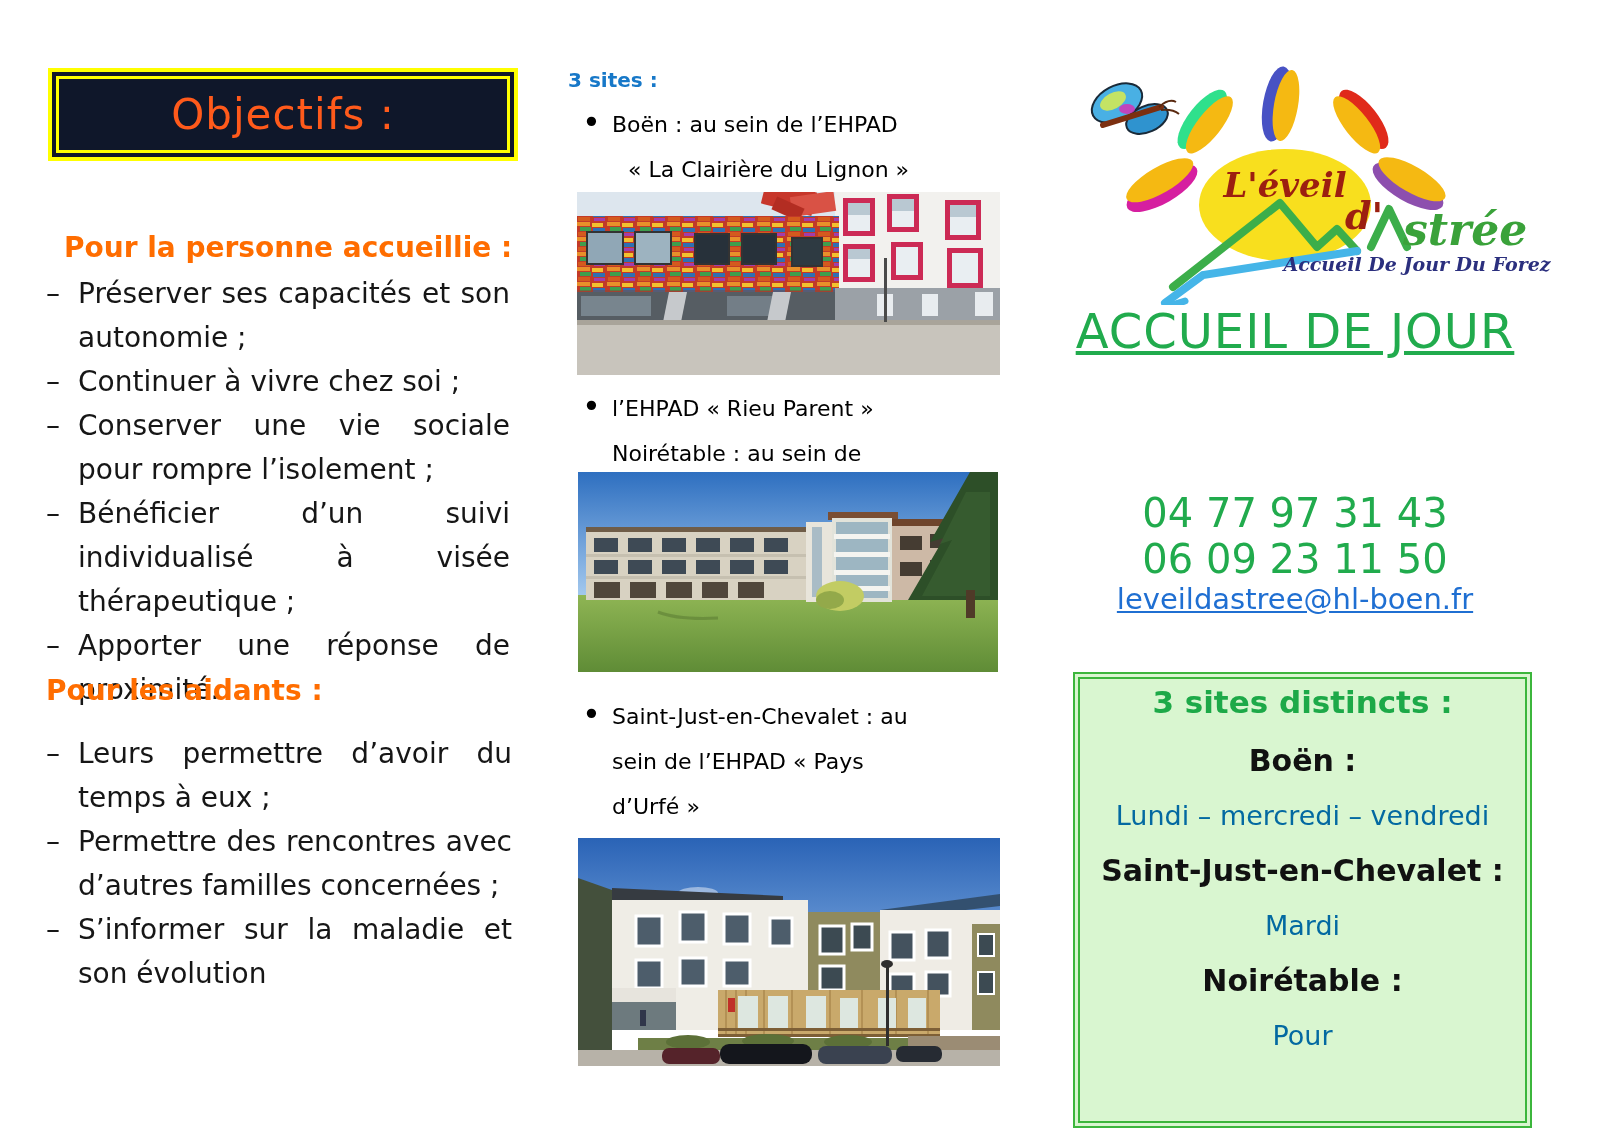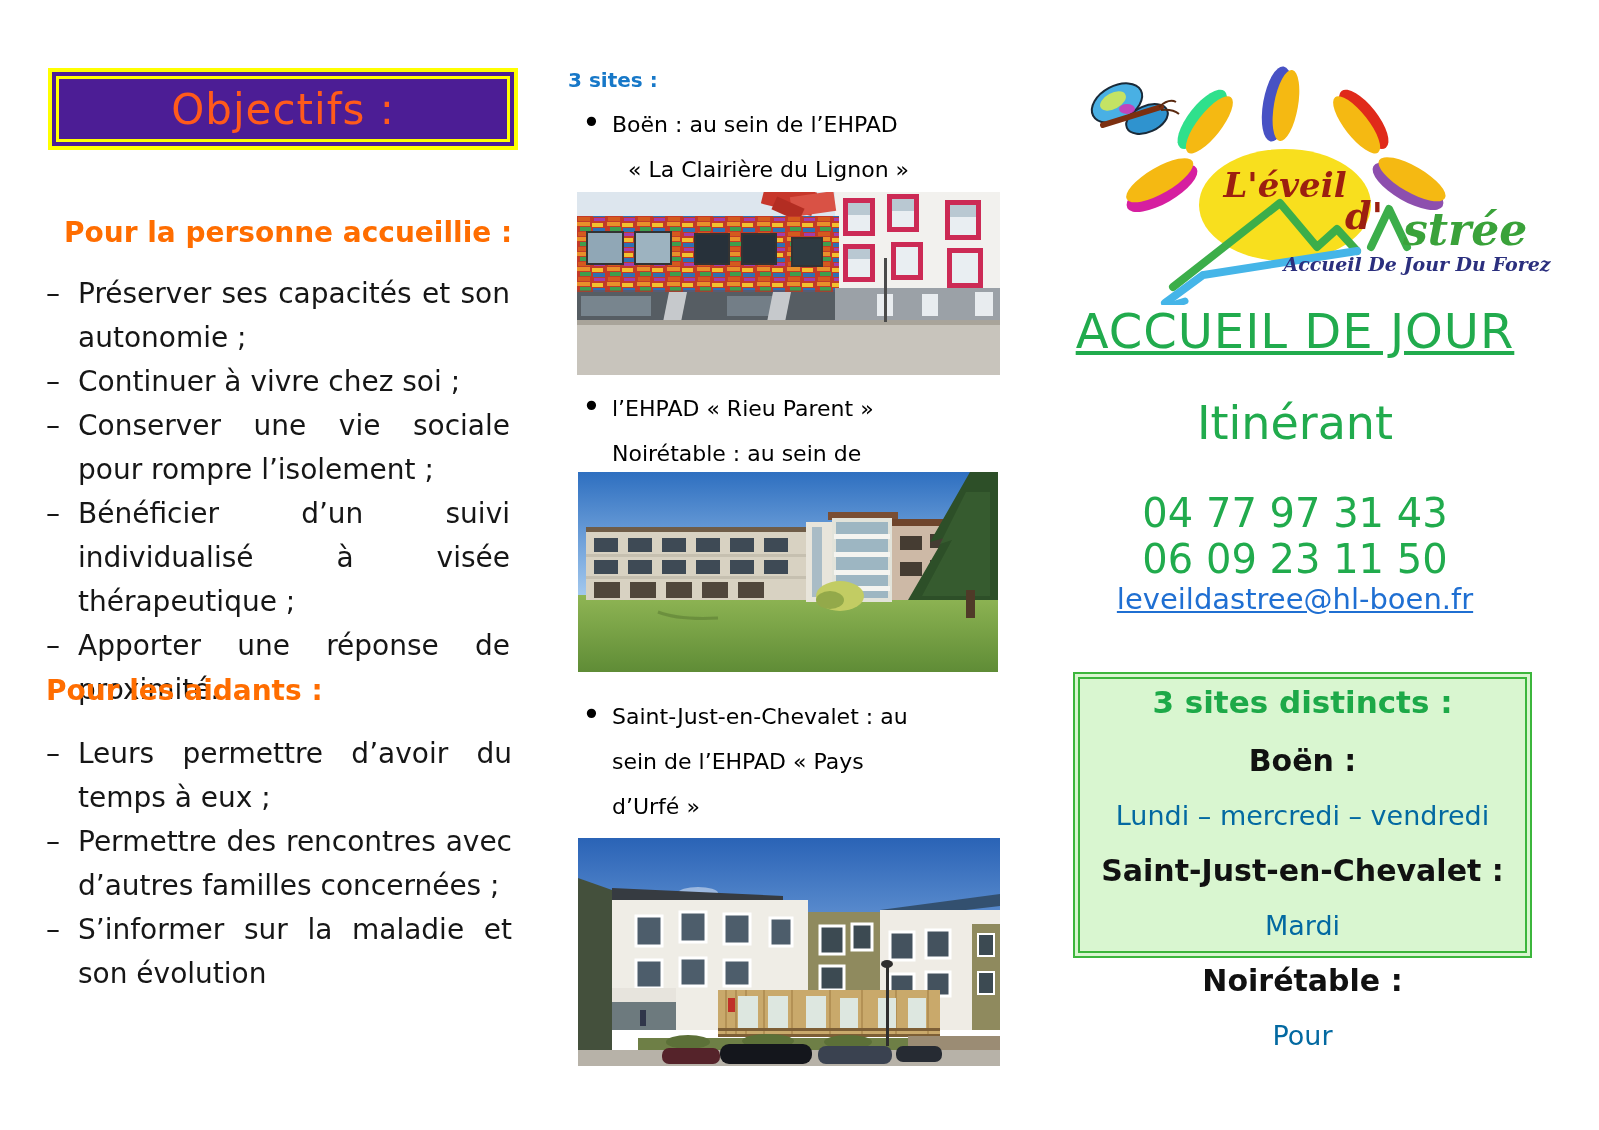--- a/index.html
+++ b/index.html
@@ -3,35 +3,35 @@
 <meta charset="utf-8">
 <style>
   html,body { margin:0; padding:0; background:#ffffff; }
   .page {
     position:relative; width:1599px; height:1130px; background:#ffffff;
     font-family:"DejaVu Sans", "Liberation Sans", sans-serif; color:#111;
     overflow:hidden;
   }
   
   .objectifs-box {
-    position:absolute; left:48px; top:68px; width:470px; height:82px;
-    background:#4c1d95; border:4px solid #ffff00; box-sizing:border-box;
+    position:absolute; left:48px; top:68px; width:470px; height:93px;
+    background:#0f172a; border:4px solid #ffff00; box-sizing:border-box;
     display:flex; align-items:center; justify-content:center;
   }
   .objectifs-inner {
     width:calc(100% - 8px); height:calc(100% - 8px);
     border:3px solid #ffff00; box-sizing:border-box;
     display:flex; align-items:center; justify-content:center;
   }
   .objectifs-title { color:#ff5a1b; font-size:42px; letter-spacing:1px; }
 
   .section-heading {
     position:absolute; margin:0; color:#ff6d00; font-size:28px; font-weight:bold;
   }
-  .heading-1 { left:64px; top:216px; }
+  .heading-1 { left:64px; top:231px; }
   .heading-2 { left:46px; top:674px; }
 
   ul.dash-list {
     position:absolute; margin:0; padding:0; list-style:none;
     font-size:28px; line-height:44px; color:#161616;
   }
   .list-1 { left:46px; top:272px; width:464px; }
   .list-2 { left:46px; top:732px; width:466px; }
   ul.dash-list li { position:relative; padding-left:32px; text-align:justify; }
   ul.dash-list li::before { content:"\2013"; position:absolute; left:0; top:0; color:#161616; }
@@ -58,21 +58,21 @@
   .logo-svg { position:absolute; left:1055px; top:55px; width:500px; height:250px; }
   .right-center { position:absolute; left:1045px; width:500px; text-align:center; }
   .accueil-title { top:303px; color:#21ab4d; font-size:48px; letter-spacing:1px;text-decoration:underline; }
   .itinerant-title { top:396px; color:#21ab4d; font-size:46px; }
   .phone { color:#21ab4d; font-size:40px; }
   .phone-1 { top:490px; }
   .phone-2 { top:536px; }
   .email-link { top:582px; color:#1f6fd2; font-size:29px; text-decoration:underline; cursor:pointer; }
 
   .schedule-box {
-    position:absolute; left:1073px; top:672px; width:459px; height:286px;
+    position:absolute; left:1073px; top:672px; width:459px; height:456px;
     background:#d9f6d0; border:2px solid #3cb63c; box-sizing:border-box;
     outline:2px solid #3cb63c; outline-offset:-7px;
     display:flex; flex-direction:column; align-items:center; text-align:center;
     padding-top:10px;
   }
   .sched-title { color:#1da948; font-size:31px; font-weight:bold; margin-bottom:23px; }
   .sched-site  { color:#111; font-size:30px; font-weight:bold; margin-bottom:22px; }
   .sched-days  { color:#0369a1; font-size:27px; margin-bottom:22px; }
 </style>
 </head>
@@ -367,21 +367,20 @@
       <path d="M104,52 q10,-9 17,-5" stroke="#5a2a10" stroke-width="2" fill="none"></path>
       <path d="M106,55 q12,-1 18,4" stroke="#5a2a10" stroke-width="2" fill="none"></path>
     </g>
     <text x="230" y="142" font-size="34" font-style="italic" font-weight="bold" fill="#9c1f10" text-anchor="middle" font-family="DejaVu Serif, serif">L'éveil</text>
     <text x="290" y="174" font-size="38" font-style="italic" font-weight="bold" fill="#9c1f10" font-family="DejaVu Serif, serif">d'</text>
     <text x="348" y="190" font-size="44" font-style="italic" font-weight="bold" fill="#3aa23a" font-family="DejaVu Serif, serif">strée</text>
     <text x="362" y="216" font-size="19" font-style="italic" font-weight="bold" fill="#2b2f7e" text-anchor="middle" font-family="DejaVu Serif, serif">Accueil De Jour Du Forez</text>
   </svg>
 
   <div class="right-center accueil-title">ACCUEIL DE JOUR</div>
-  <div class="right-center itinerant-title">Itinérant</div>
   <div class="right-center phone phone-1">04 77 97 31 43</div>
   <div class="right-center phone phone-2">06 09 23 11 50</div>
   <a class="right-center email-link">leveildastree@hl-boen.fr</a>
 
   <div class="schedule-box">
     <div class="sched-title">3 sites distincts :</div>
     <div class="sched-site">Boën :</div>
     <div class="sched-days">Lundi – mercredi – vendredi</div>
     <div class="sched-site">Saint-Just-en-Chevalet :</div>
     <div class="sched-days">Mardi</div>

